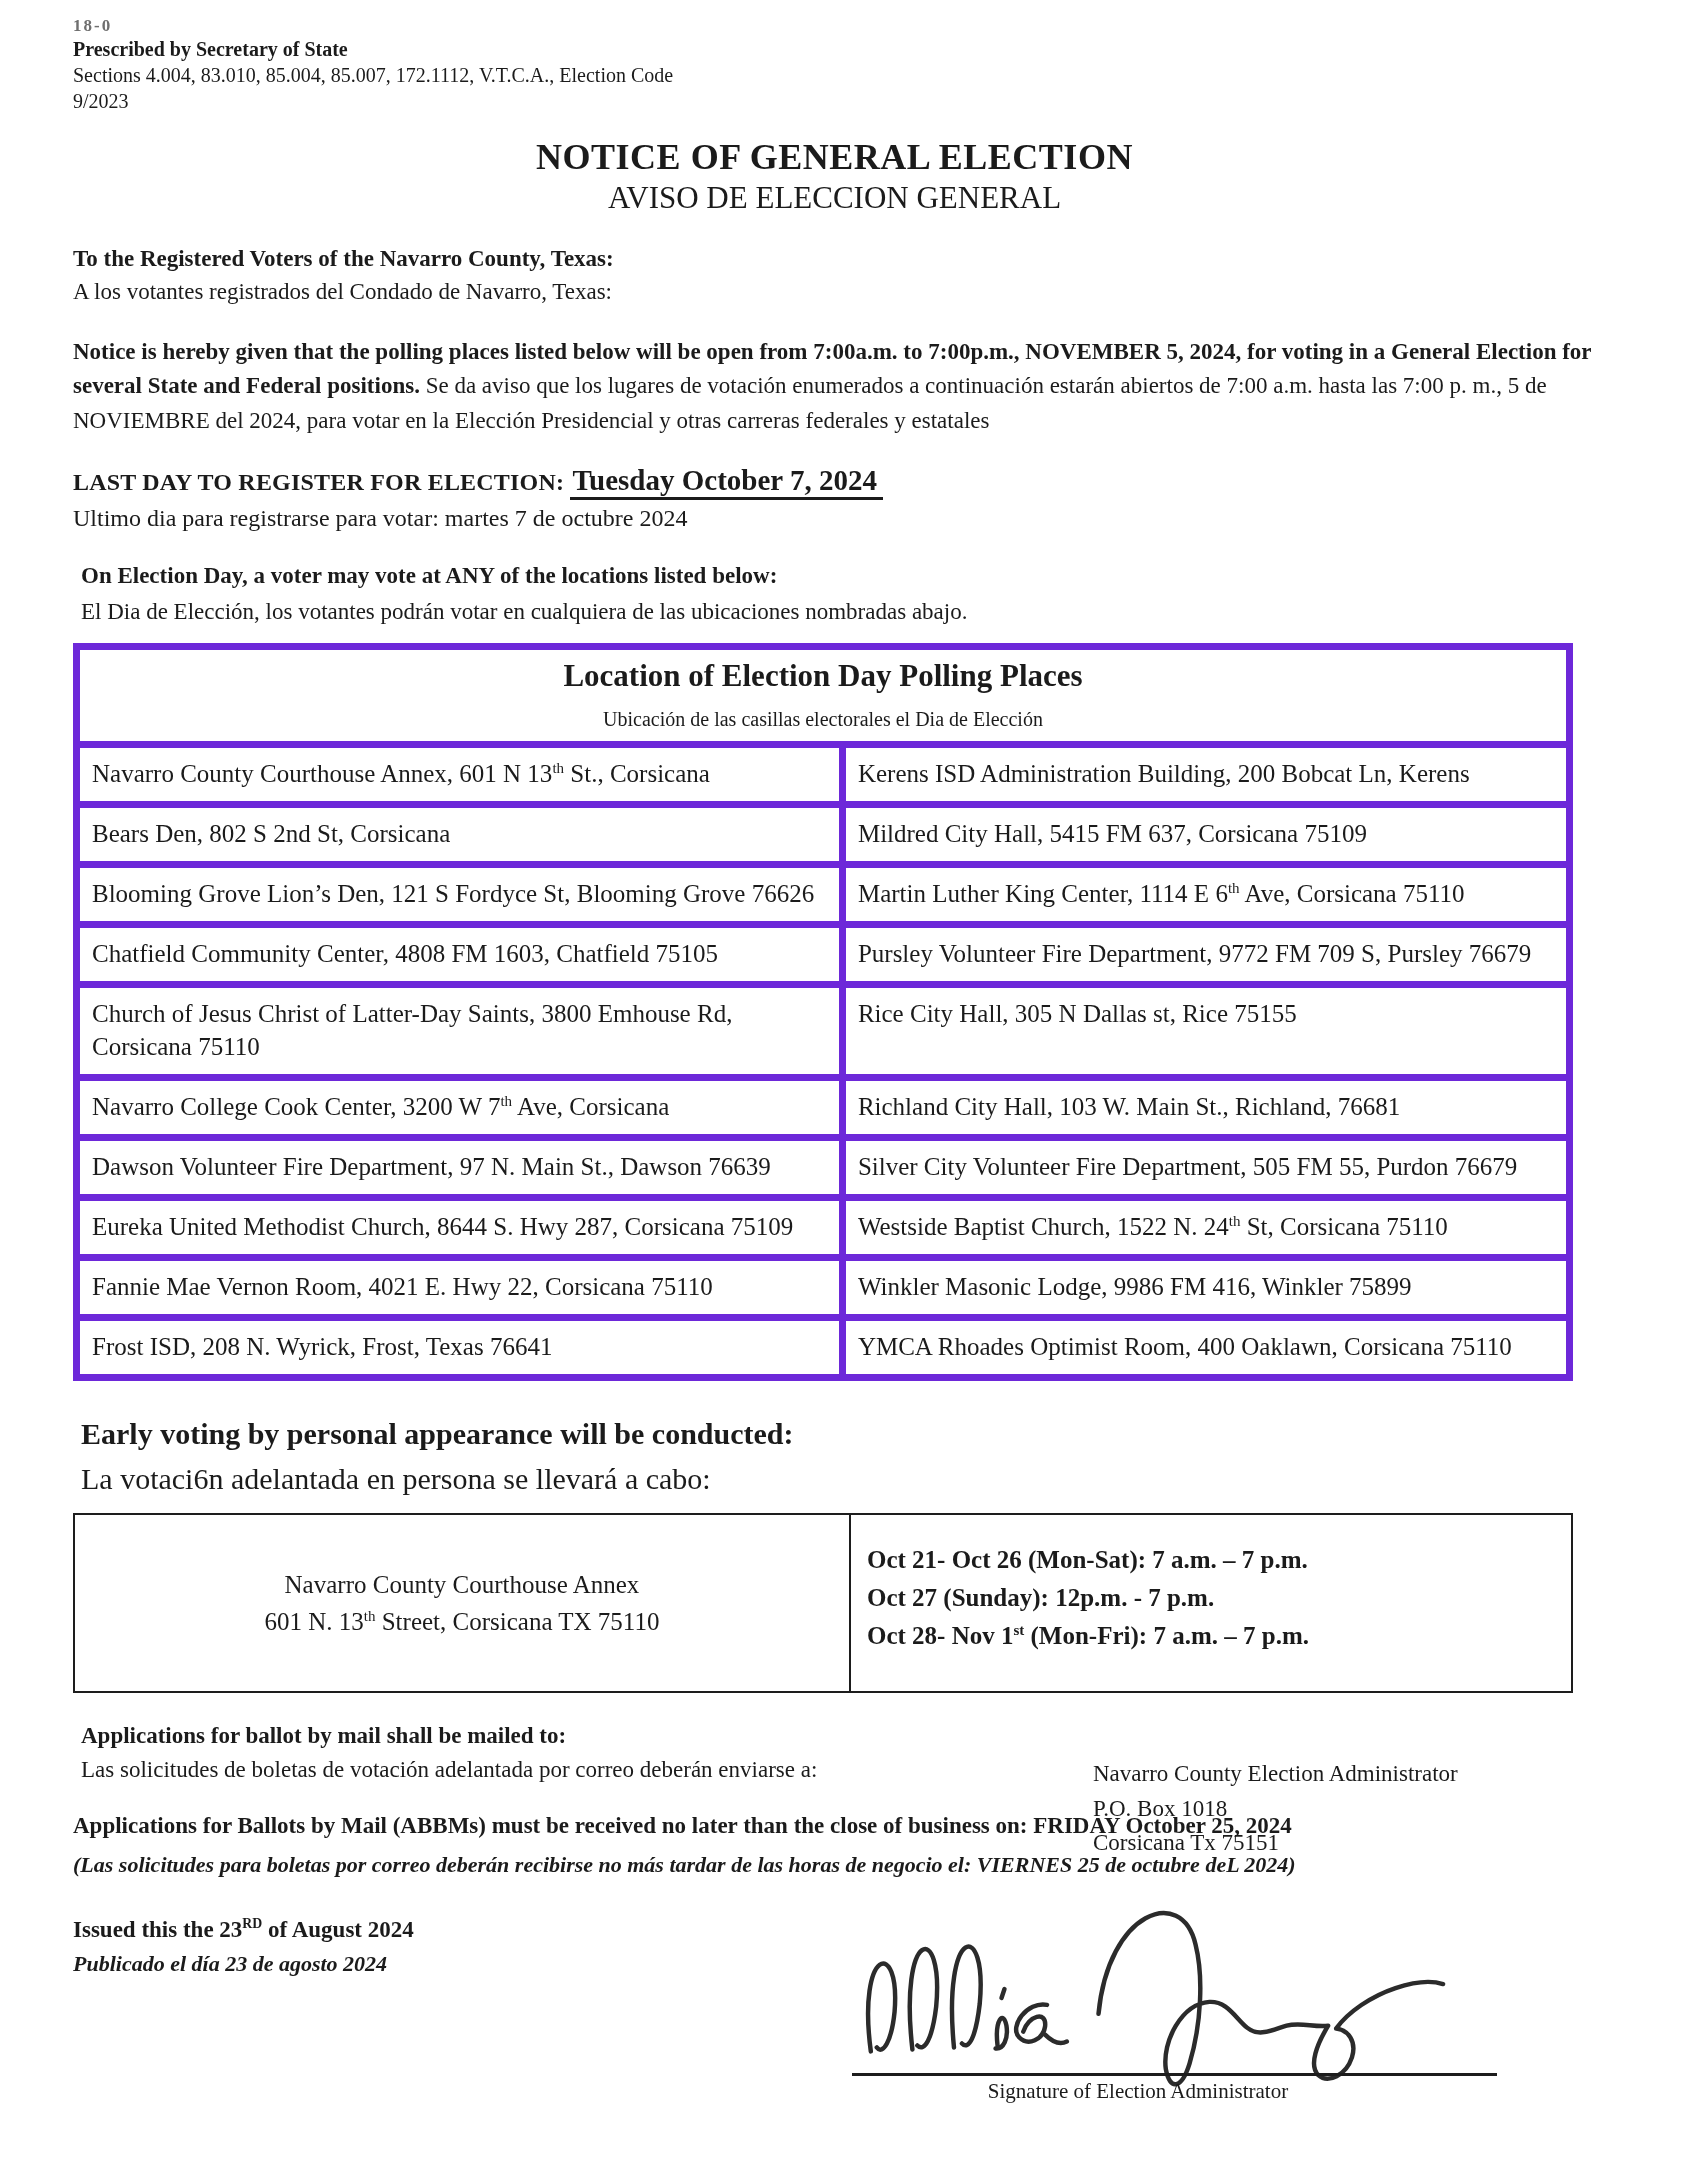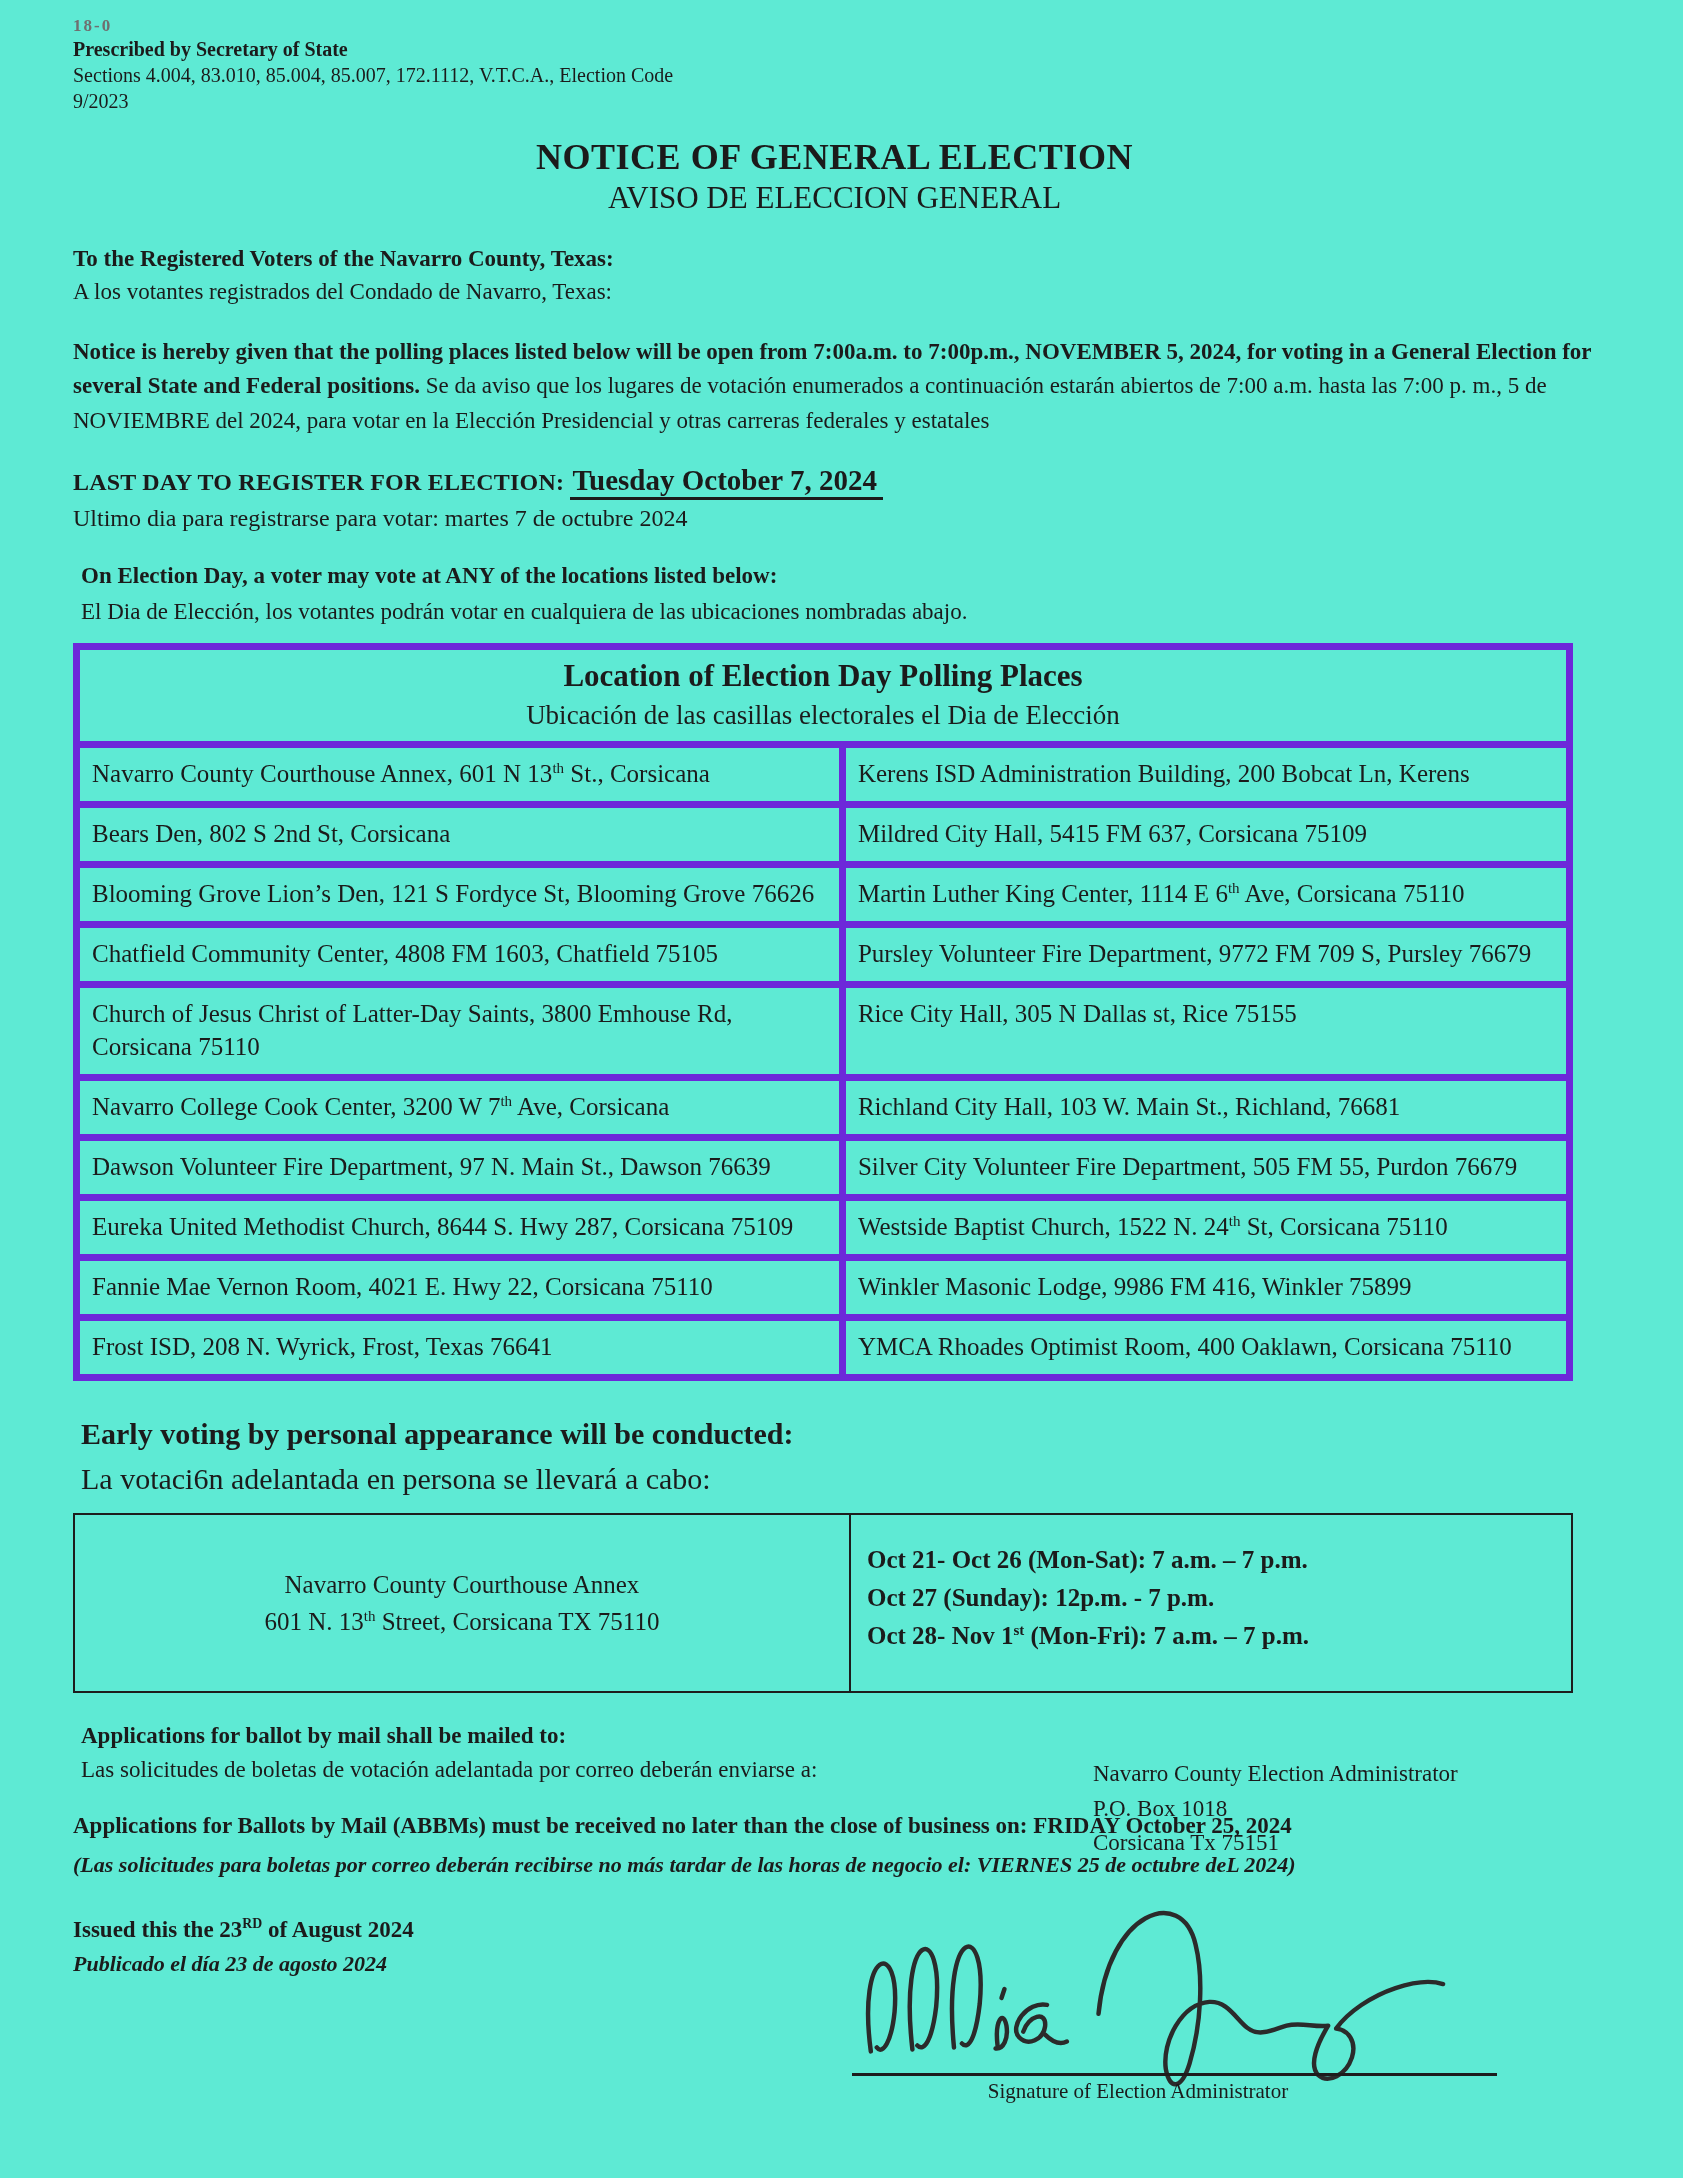--- a/index.html
+++ b/index.html
@@ -1,19 +1,19 @@
 <!DOCTYPE html>
 <html><head>
 <meta charset="utf-8">
 <style>
   * { margin:0; padding:0; box-sizing:border-box; }
   body { background:#e8e8e8; font-family:"Liberation Serif", serif; }
   .page {
     position:relative; width:1683px; height:2178px; margin:0 auto;
-    background:#5eead4; color:#1b1b1b; overflow:hidden;
+    background:#ffffff; color:#1b1b1b; overflow:hidden;
     padding:16px 87px 0 73px;
   }
   sup { font-size:60%; vertical-align:super; line-height:0; }
 
   
   .form-no { color:#6f6f6f; font-size:17px; font-weight:bold; letter-spacing:2px; }
   .smallprint { font-size:20px; line-height:1.3; }
   .smallprint .bold { font-weight:bold; }
 
   
@@ -41,21 +41,21 @@
   .ed-note .en { font-weight:bold; }
 
   
   table.polling {
     margin-top:14px; width:1500px; border-collapse:collapse;
     border:3px solid #1d1d1d; font-size:25px;
   }
   table.polling td, table.polling th { border:7px solid #6d28d9; vertical-align:top; }
   th.polling-head { padding:8px 10px 10px 10px; text-align:center; font-weight:normal; }
   .polling-title { font-size:31px; font-weight:bold; }
-  .polling-sub { font-size:27px; margin-top:6px; }
+  .polling-sub { font-size:20px; margin-top:14px; }
   table.polling td { padding:9px 12px 11px 12px; line-height:1.32; }
   td.pcl { width:51.3%; }
 
   
   .ev-intro { margin-top:30px; padding-left:8px; font-size:30px; line-height:1.5; }
   .ev-intro .en { font-weight:bold; }
 
   
   table.ev {
     margin-top:12px; width:1500px; border-collapse:collapse;

